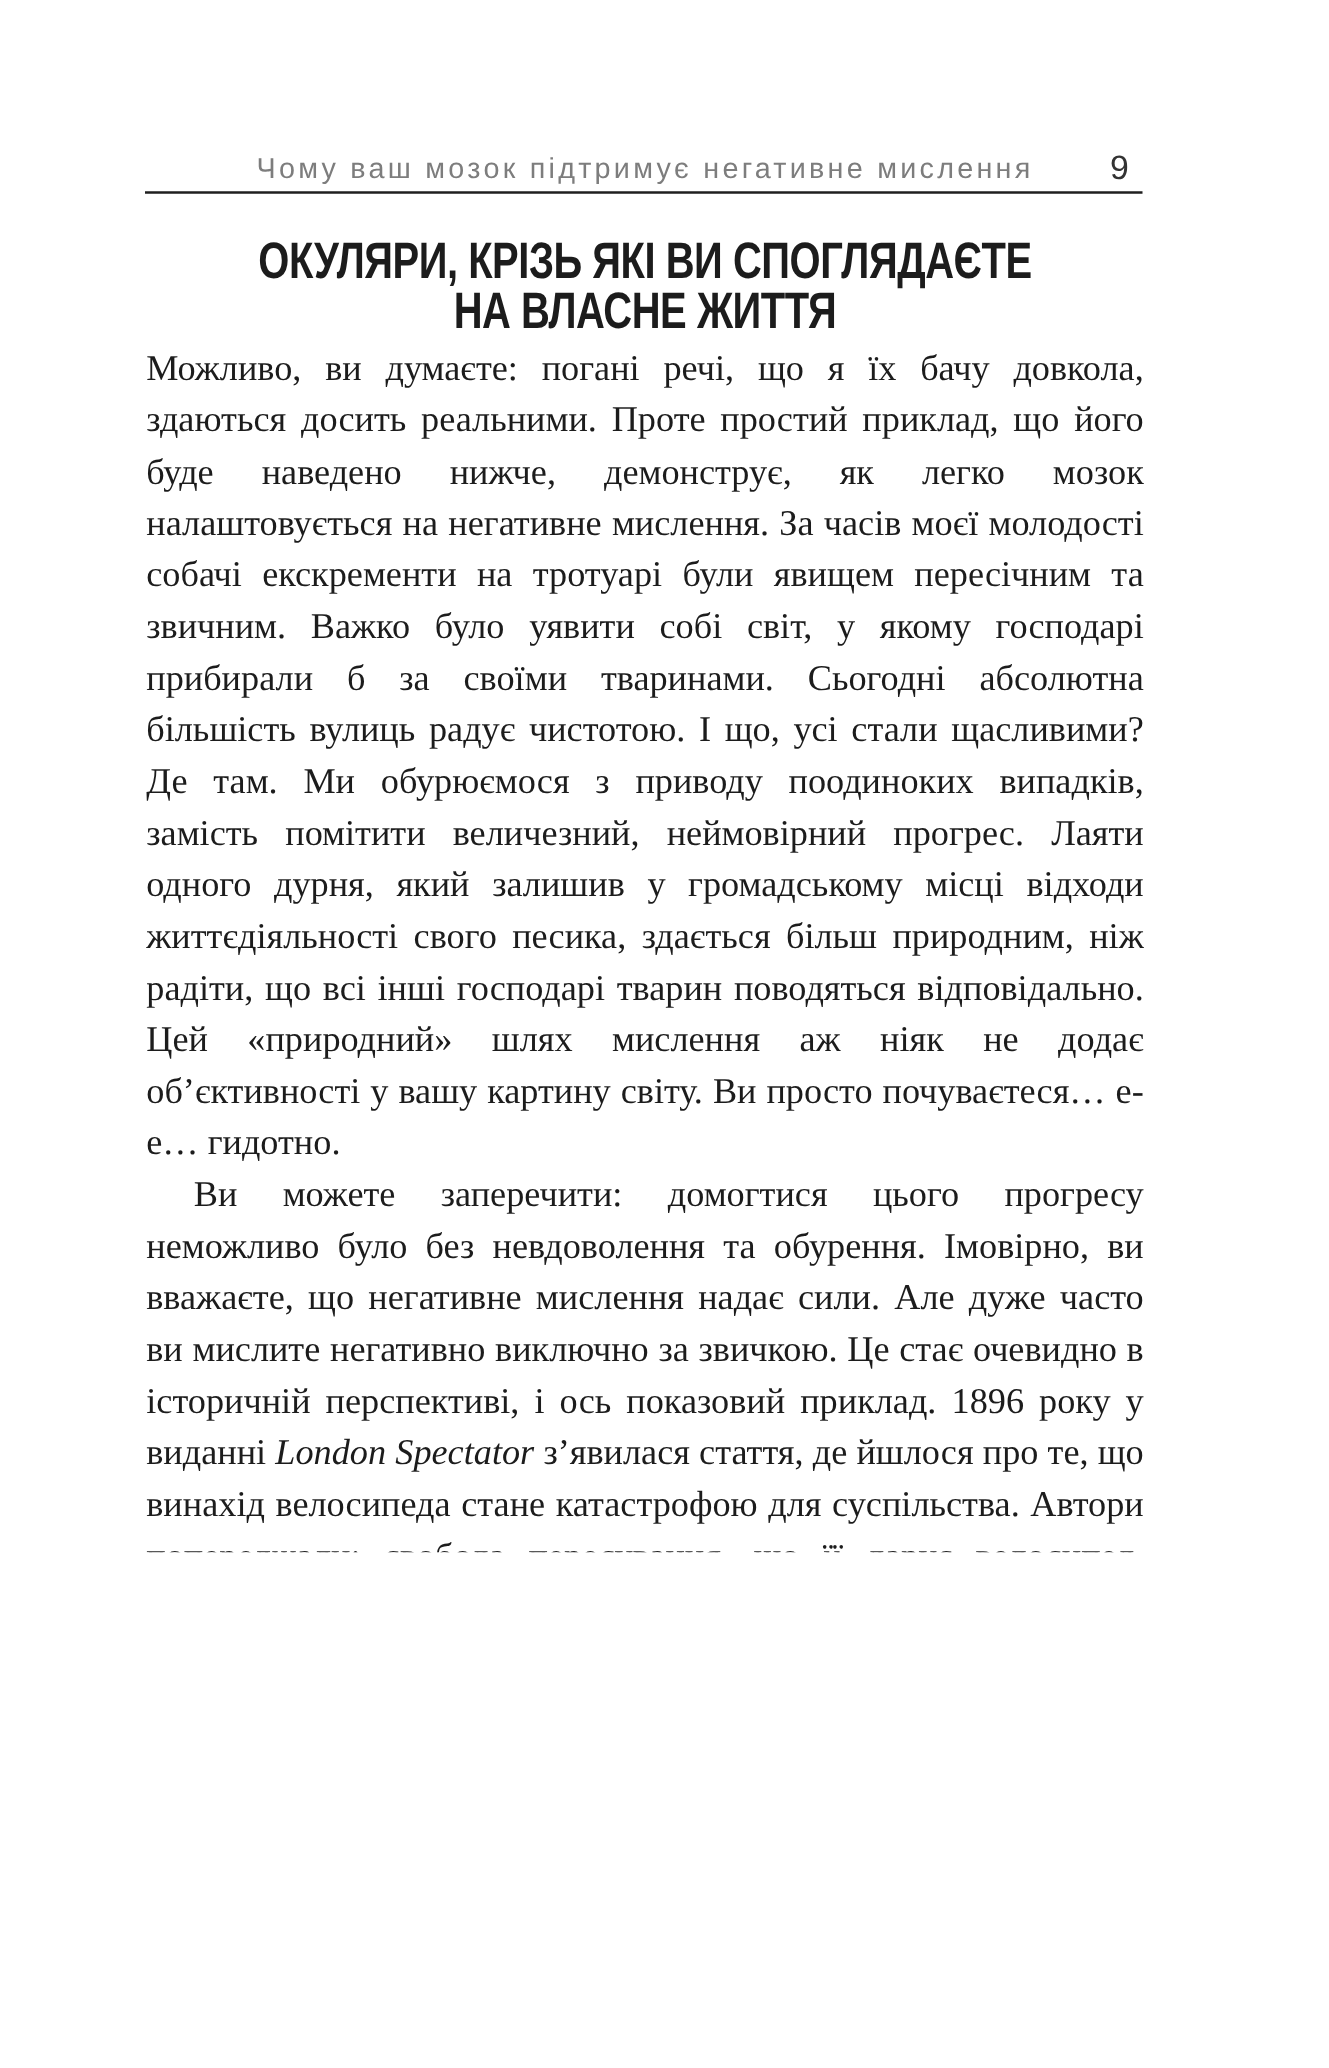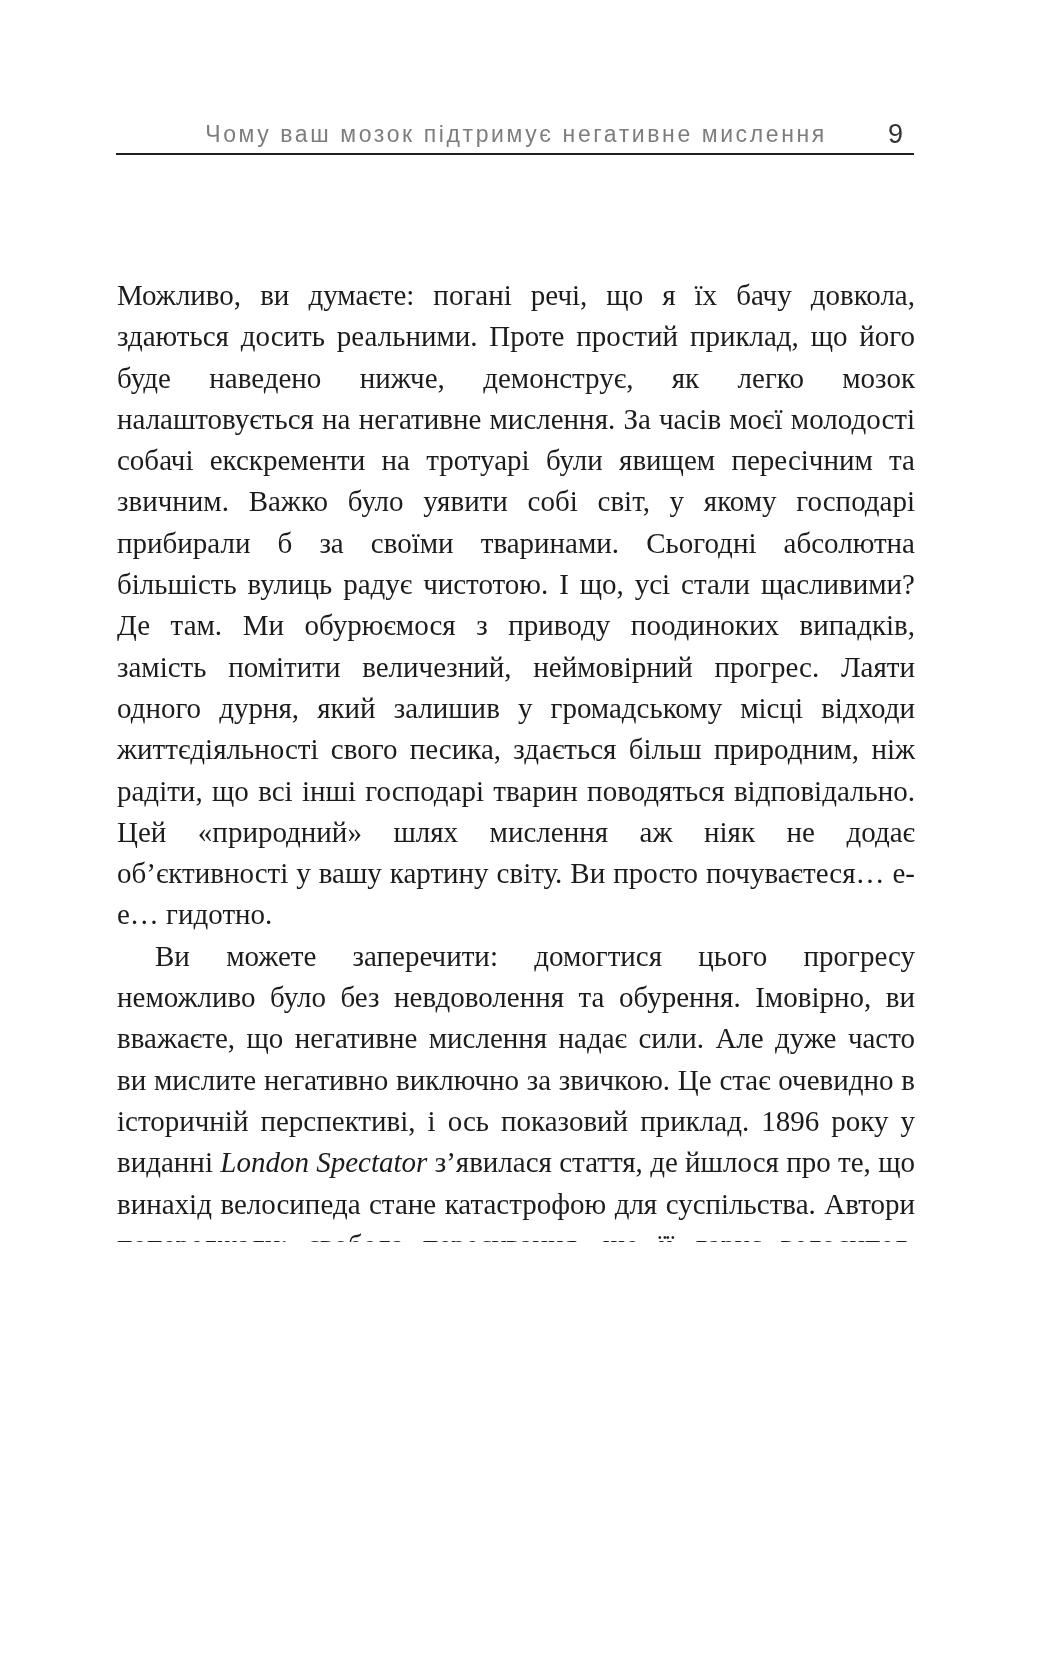--- a/index.html
+++ b/index.html
@@ -95,19 +95,23 @@
 
 <div class="page">
 
   <header class="running-head">
     <div class="rh-title">Чому ваш мозок підтримує негативне мислення</div>
     <div class="rh-num">9</div>
   </header>
 
   <div class="header-rule"></div>
 
+  <h1 class="chapter-heading">
+    <span class="h-line">ОКУЛЯРИ, КРІЗЬ ЯКІ ВИ СПОГЛЯДАЄТЕ</span>
+    <span class="h-line">НА ВЛАСНЕ ЖИТТЯ</span>
+  </h1>
 
   <div class="body-text">
     <p class="para"><span>Можливо, ви думаєте: погані речі, що я їх бачу довкола, здаються досить реальними. Проте простий приклад, що його буде наведено нижче, демонструє, як легко мозок налаштовується на негативне мислення. За часів моєї молодості собачі екскременти на тротуарі були явищем пересічним та звичним. Важко було уявити собі світ, у якому господарі прибирали б за своїми тваринами. Сьогодні абсолютна більшість вулиць радує чистотою. І що, усі стали щасливими? Де там. Ми обурюємося з приводу поодиноких випадків, замість помітити величезний, неймовірний прогрес. Лаяти одного дурня, який залишив у громадському місці відходи життєдіяльності свого песика, здається більш природним, ніж радіти, що всі інші господарі тварин поводяться відповідально. Цей «природний» шлях мислення аж ніяк не додає об’єктивності у вашу картину світу. Ви просто почуваєтеся… е-е… гидотно.</span></p>
     <p class="para indented"><span>Ви можете заперечити: домогтися цього прогресу неможливо було без невдоволення та обурення. Імовірно, ви вважаєте, що негативне мислення надає сили. Але дуже часто ви мислите негативно виключно за звичкою. Це стає очевидно в історичній перспективі, і ось показовий приклад. 1896 року у виданні </span><em class="pub-italic">London Spectator</em><span> з’явилася стаття, де йшлося про те, що винахід велосипеда стане катастрофою для суспільства. Автори попереджали: свобода пересування, що її дарує велосипед, дозволить переміщатися між різними соціальними групами, замість залишатися в одній групі і вести довгу змістовну бесіду. Крім того, на думку авторів статті, повноцінному спілкуванню завадить і той факт, що люди, утомлені після поїздки на велосипеді, лягатимуть спати раніше. Ось він, людський мозок у дії: невтомно вишукує, що поганого</span></p>
   </div>
 
 </div>
 
 </body></html>

